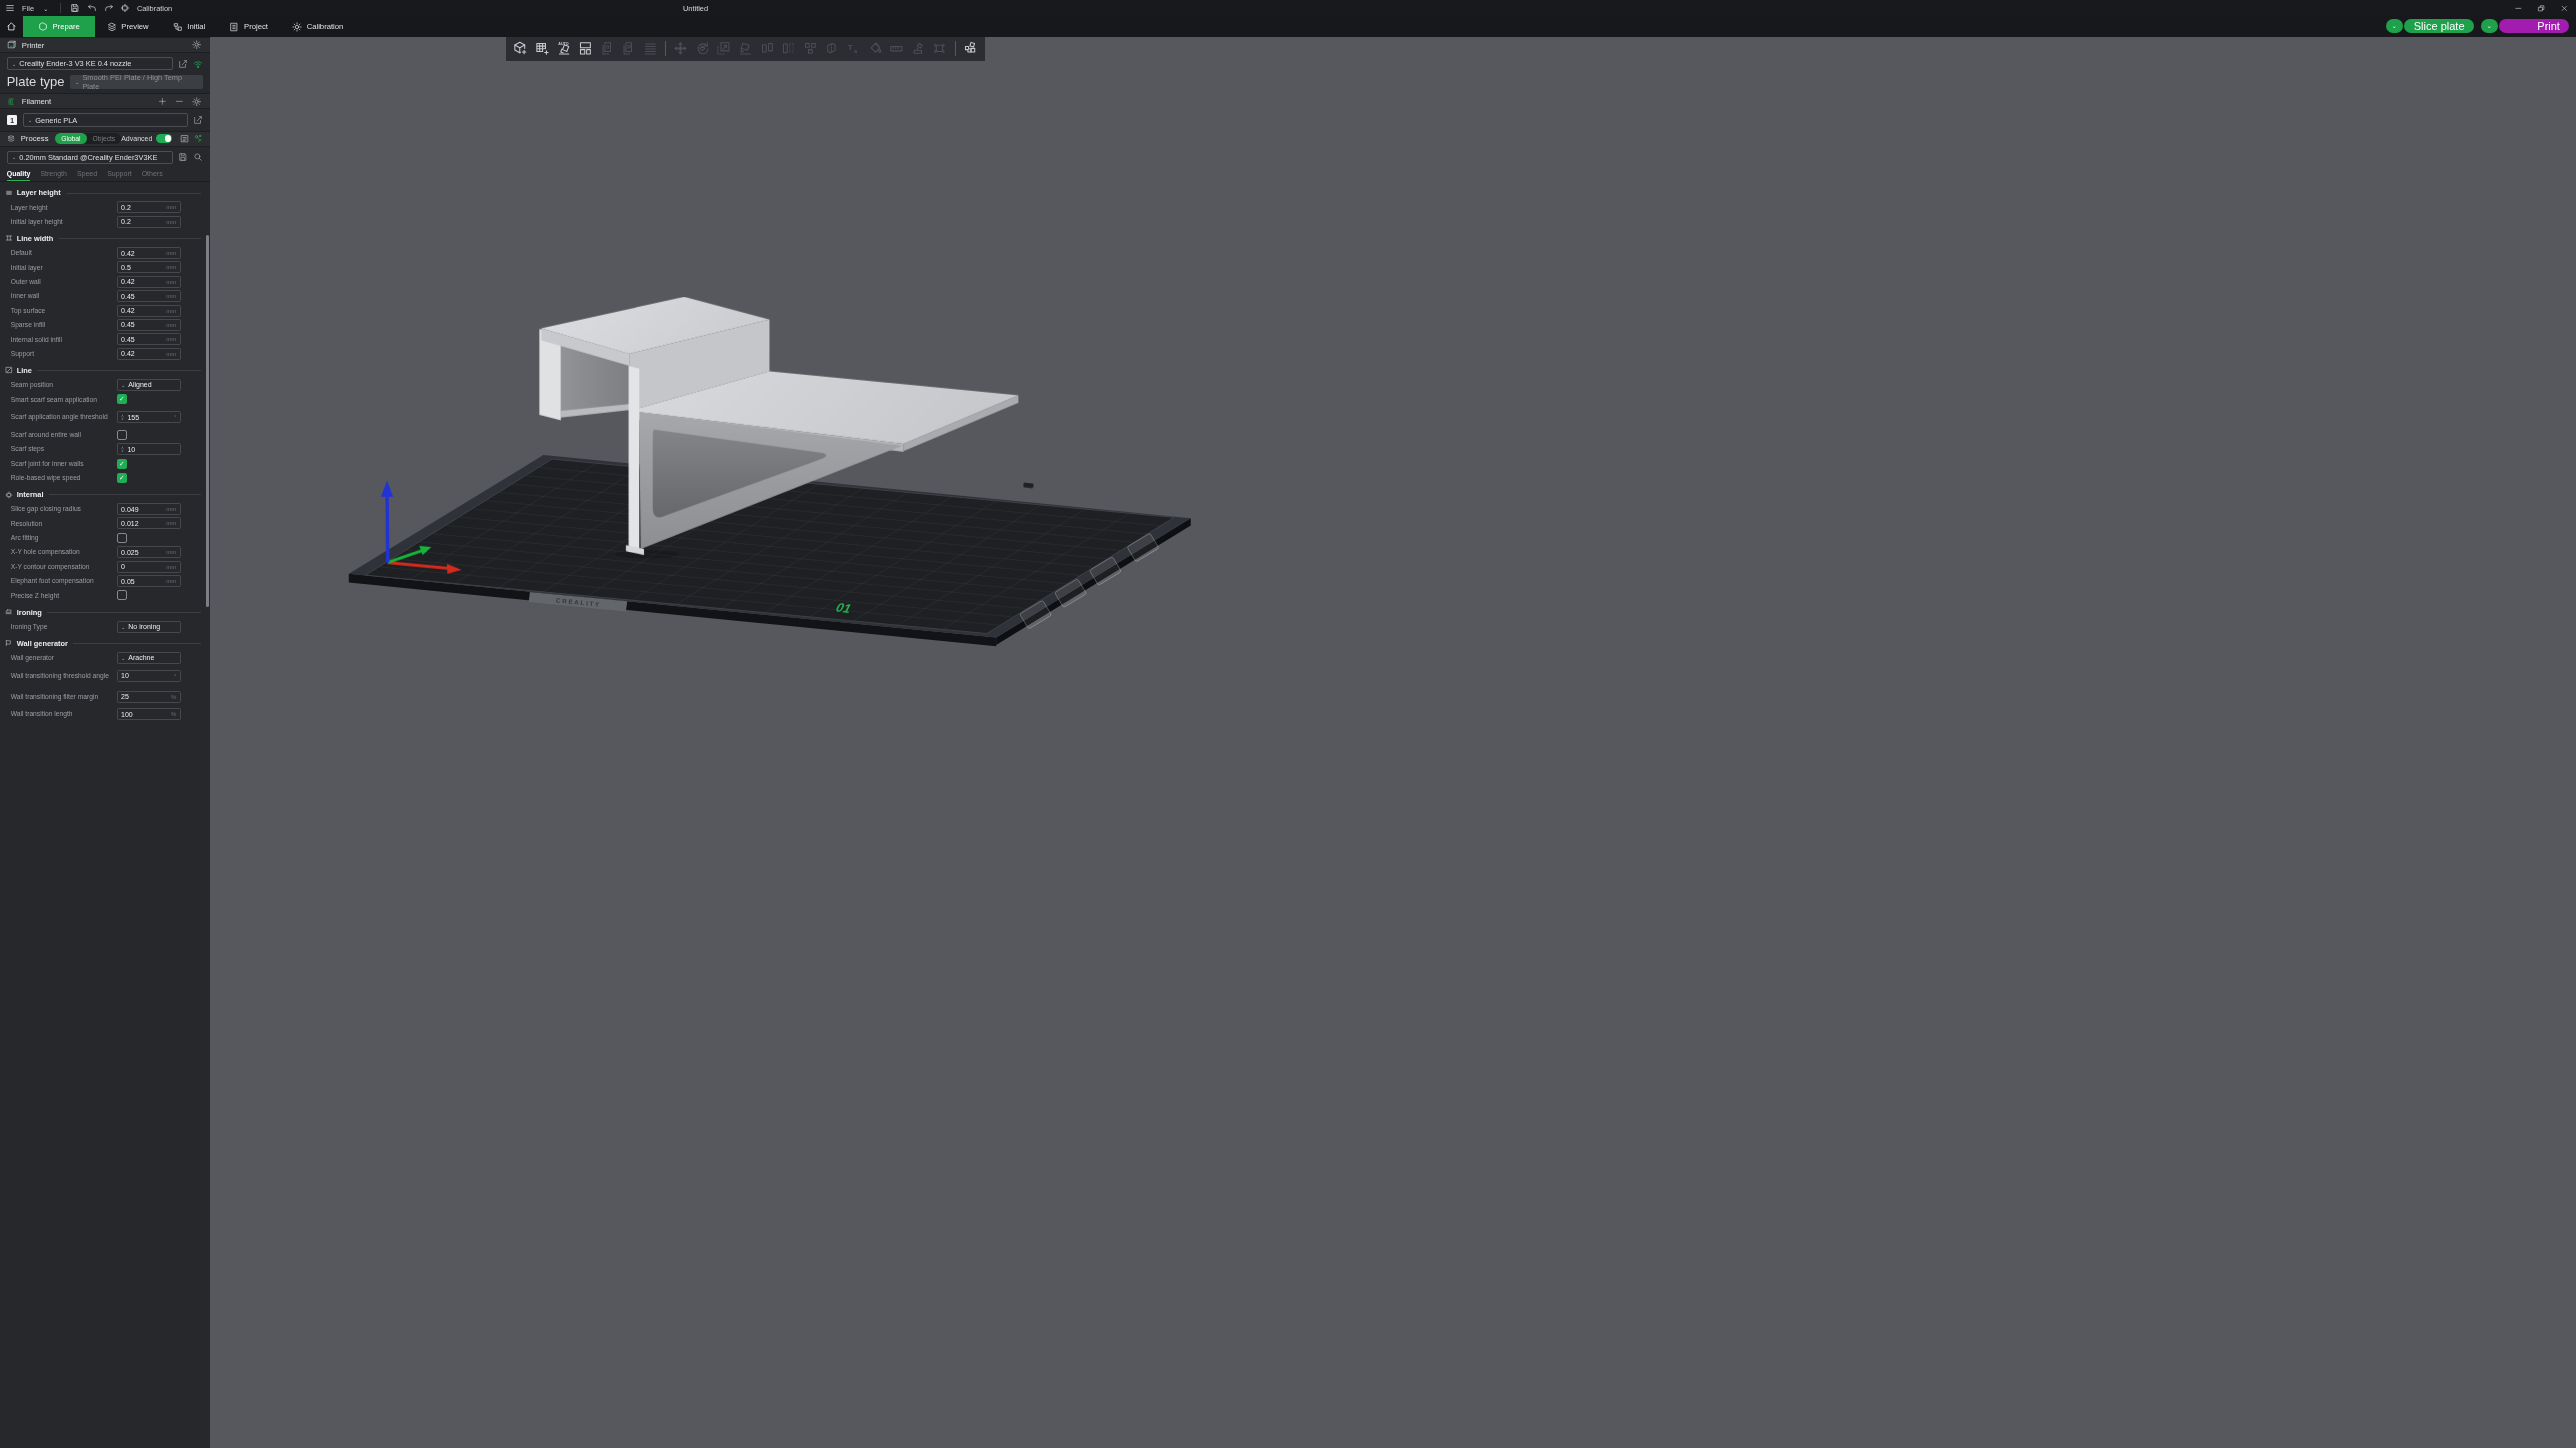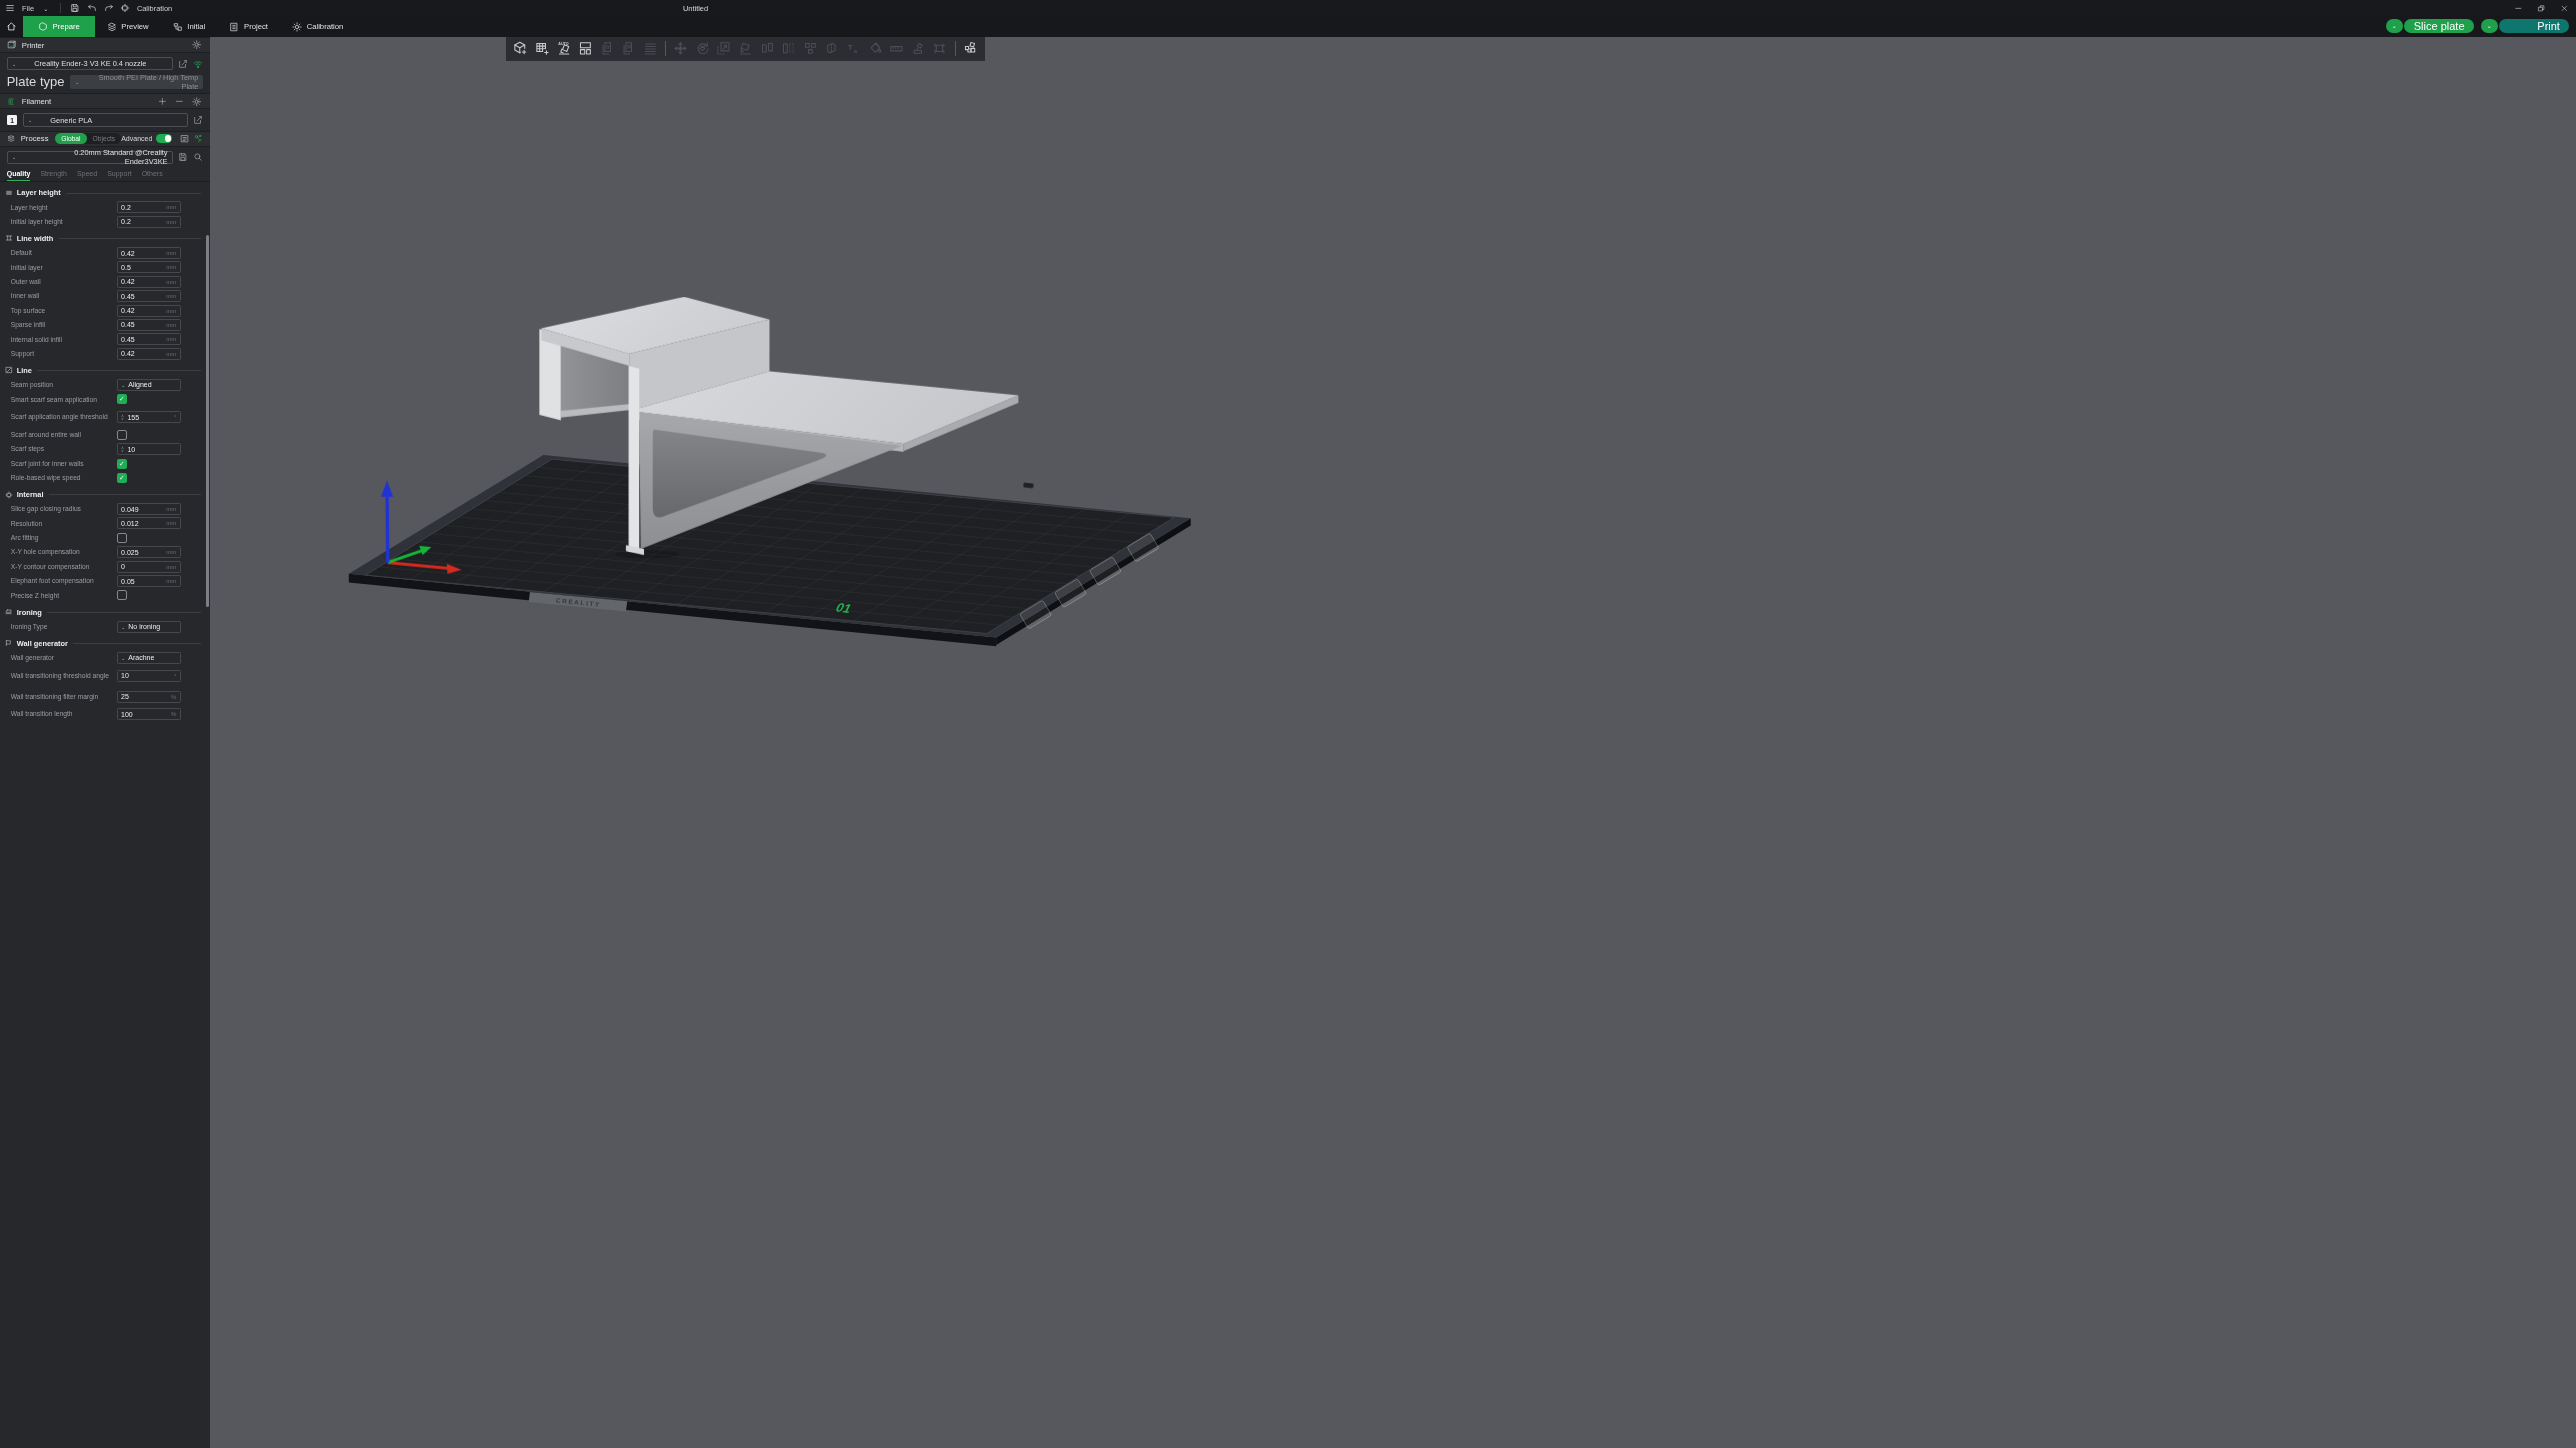--- a/index.html
+++ b/index.html
@@ -30,42 +30,42 @@
   .nav-tab { display:flex; align-items:center; gap:4.7px; padding:0 12px; font-size:7.7px; }
   .nav-tab .nic { width:10px; height:10px; }
   .nav-tab.active { background:#1fa14c; color:#fff; padding:0 14.8px; }
   .nav-right { position:absolute; right:6.7px; top:2.7px; display:flex; align-items:center; gap:6.7px; }
   .split-btn { display:flex; align-items:center; gap:1.3px; }
   .chev-pill { width:17.4px; height:14px; border-radius:7.4px; background:#1fa14c; color:#fff;
                display:flex; align-items:center; justify-content:center; font-size:6px; }
   .btn-main { height:14px; border-radius:7.4px; display:flex; align-items:center; justify-content:center;
               font-size:11px; color:#fff; padding:0 9.4px; }
   .btn-green { background:#1fa14c; }
-  .btn-gray  { background:#0f766e;padding-left:38px; }
+  .btn-gray  { background:#a21caf;padding-left:38px; }
 
   
   .vtoolbar { position:absolute; left:506px; top:36px; height:25px; background:#2b2d33; z-index:3;
               display:flex; align-items:center; padding:0 4px; }
   .tb-btn { width:21px; height:21px; display:flex; align-items:center; justify-content:center; margin:0 0.3px; }
   .tb-btn svg { width:14.8px; height:14.8px; }
   .tb-btn.bright { color:#c9cbd0; }
   .tb-btn.dim    { color:#4b4e55; }
   .tb-sep { width:0.7px; height:14.8px; background:#55585e; margin:0 4px; }
 
   
   .sidebar { position:absolute; left:0; top:37px; width:210px; bottom:0; background:#26282c; z-index:4;
              color:#dfe2e5; }
   .sec-head { height:16px; display:flex; align-items:center; padding:0 7px; background:#2b2d31;
               border-top:0.7px solid #1c1e21; border-bottom:0.7px solid #1c1e21; font-size:7.7px; }
   .sec-head .hic { width:9.4px; height:9.4px; margin-right:5.4px; color:#bfc1c5; }
   .sec-head .sp { flex:1; }
   .hbtn { width:12px; height:12px; display:flex; align-items:center; justify-content:center; color:#b8babe; margin-left:5.4px; }
   .blk { padding:4px 6.7px; display:flex; flex-direction:column; gap:4px; }
   .combo { height:13.4px; border:0.7px solid #4b4e54; border-radius:2px; display:flex; align-items:center;
-           padding:0 4px; color:#dde0e3; font-size:7.4px; gap:18px; background:transparent;text-align:right; }
+           padding:0 4px; color:#dde0e3; font-size:7.4px; gap:3px; background:transparent; }
   .combo .chev { color:#9a9da2; font-size:5.4px; }
   .combo.filled { background:#3b3e43; border-color:transparent; color:#8e9196; }
   .rowline { display:flex; align-items:center; gap:5.4px; }
   .lbl { font-size:13px; color:#d8dadd; }
   .mini-ic { width:10px; height:10px; color:#9fa2a7; flex:none; }
   .slot { width:10.7px; height:10.7px; background:#f2f3f5; color:#1d1f22; font-size:6.7px; font-weight:bold;
           border-radius:1.3px; display:flex; align-items:center; justify-content:center; flex:none; }
   .pill { display:flex; background:#1d1f22; border-radius:6px; height:11.4px; font-size:6.7px; align-items:stretch; margin-left:6.7px; }
   .pill .seg { padding:0 6px; display:flex; align-items:center; color:#7b7e83; border-radius:6px; }
   .pill .seg.on { background:#1fa14c; color:#fff; }

